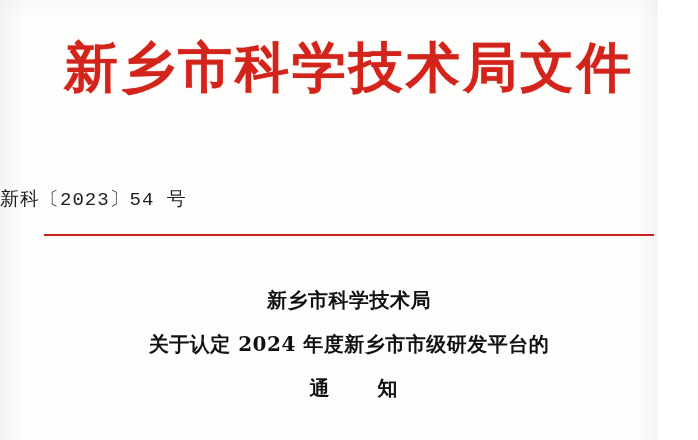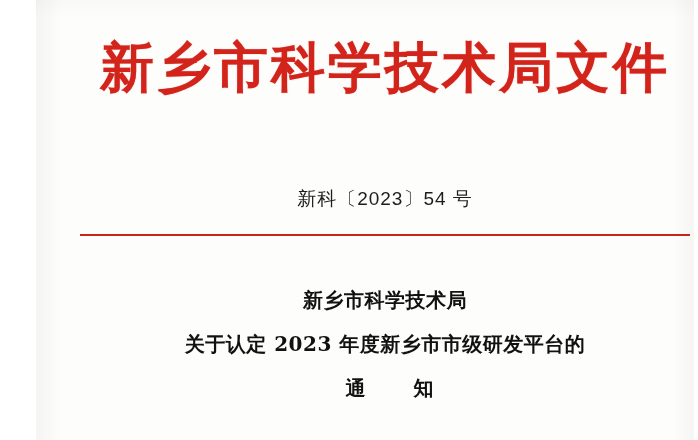--- a/index.html
+++ b/index.html
@@ -12,21 +12,20 @@
     height: 440px;
     overflow: hidden;
     font-family: "Liberation Serif", serif;
     position: relative;
   }
   .page {
     position: relative;
     width: 658px;
     height: 440px;
     background: #fdfdfb;
-    margin-left: 36px;
   }
   
   .page::before {
     content: "";
     position: absolute;
     inset: 0;
     background:
       linear-gradient(to right, rgba(0,0,0,0.035) 0px, rgba(0,0,0,0.0) 26px),
       linear-gradient(to left, rgba(0,0,0,0.03) 0px, rgba(0,0,0,0.0) 22px),
       linear-gradient(to bottom, rgba(0,0,0,0.02) 0px, rgba(0,0,0,0) 18px);
@@ -45,23 +44,23 @@
     letter-spacing: 3px;
     line-height: 1.15;
     text-shadow: 0 0 1px rgba(211,36,28,0.55);
     white-space: nowrap;
   }
   .doc-number {
     position: absolute;
     top: 186px;
     left: 0;
     width: 698px;
-    text-align: center;
+    text-align: left;
     color: #1d1d1d;
-    font-family: Liberation Sans, sans-serif;
+    font-family: Liberation Mono, monospace;
     font-size: 19px;
     letter-spacing: 1px;
     white-space: nowrap;
   }
   .red-rule {
     position: absolute;
     top: 234px;
     left: 44px;
     width: 610px;
     height: 2px;
@@ -95,17 +94,17 @@
 <div class="page">
 
   <div class="doc-title">新乡市科学技术局文件</div>
 
   <div class="doc-number">新科〔2023〕54 号</div>
 
   <div class="red-rule"></div>
 
   <div class="subject">
     <span class="line">新乡市科学技术局</span>
-    <span class="line">关于认定 2023 年度新乡市市级研发平台的</span>
+    <span class="line">关于认定 2024 年度新乡市市级研发平台的</span>
     <span class="line line-notice">通　知</span>
   </div>
 
 </div>
 
 </body></html>

